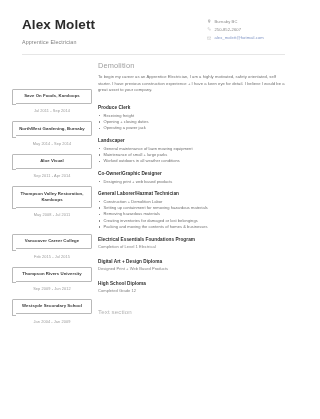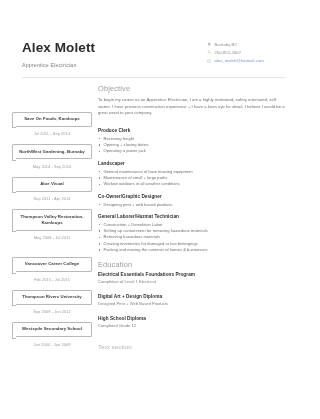--- a/index.html
+++ b/index.html
@@ -13,21 +13,20 @@
     font-family: "Liberation Sans", sans-serif;
     color: #3c3c3c;
     overflow: hidden;
   }
   .page {
     position: relative;
     width: 297px;
     height: 307px;
     background: #ffffff;
     box-sizing: border-box;
-    margin-top: 23px;
   }
 
   
   .header {
     display: flex;
     align-items: flex-start;
     justify-content: space-between;
     padding: 16px 12px 0 22px;
   }
   .identity {
@@ -299,21 +298,21 @@
 
       <div class="rail-slot">
         <div class="rail-card">Westsyde Secondary School</div>
         <div class="rail-dates">Jan 2004 - Jan 2009</div>
       </div>
 
     </div>
 
     <div class="content">
 
-      <div class="section-title">Objective</div>
+      <div class="section-title">Demolition</div>
       <div class="objective-text">To begin my career as an Apprentice Electrician, I am a highly motivated, safety orientated, self starter. I have previous construction experience + I have a keen eye for detail. I believe I would be a great asset to your company.</div>
 
 
       <div class="job">
         <div class="job-name">Produce Clerk</div>
         <ul class="bullets">
           <li>Receiving freight</li>
           <li>Opening + closing duties</li>
           <li>Operating a power jack</li>
         </ul>
@@ -339,23 +338,20 @@
         <div class="job-name">General Laborer/Hazmat Technician</div>
         <ul class="bullets">
           <li>Construction + Demolition Labor</li>
           <li>Setting up containment for removing hazardous materials</li>
           <li>Removing hazardous materials</li>
           <li>Creating inventories for damaged or lost belongings</li>
           <li>Packing and moving the contents of homes &amp; businesses</li>
         </ul>
       </div>
 
-      <div class="edu-heading-wrap">
-        <div class="section-title tight">Education</div>
-      </div>
 
       <div class="edu-block">
         <div class="edu-name">Electrical Essentials Foundations Program</div>
         <div class="edu-desc">Completion of Level 1 Electrical</div>
       </div>
 
       <div class="edu-block">
         <div class="edu-name">Digital Art + Design Diploma</div>
         <div class="edu-desc">Designed Print + Web Based Products</div>
       </div>

